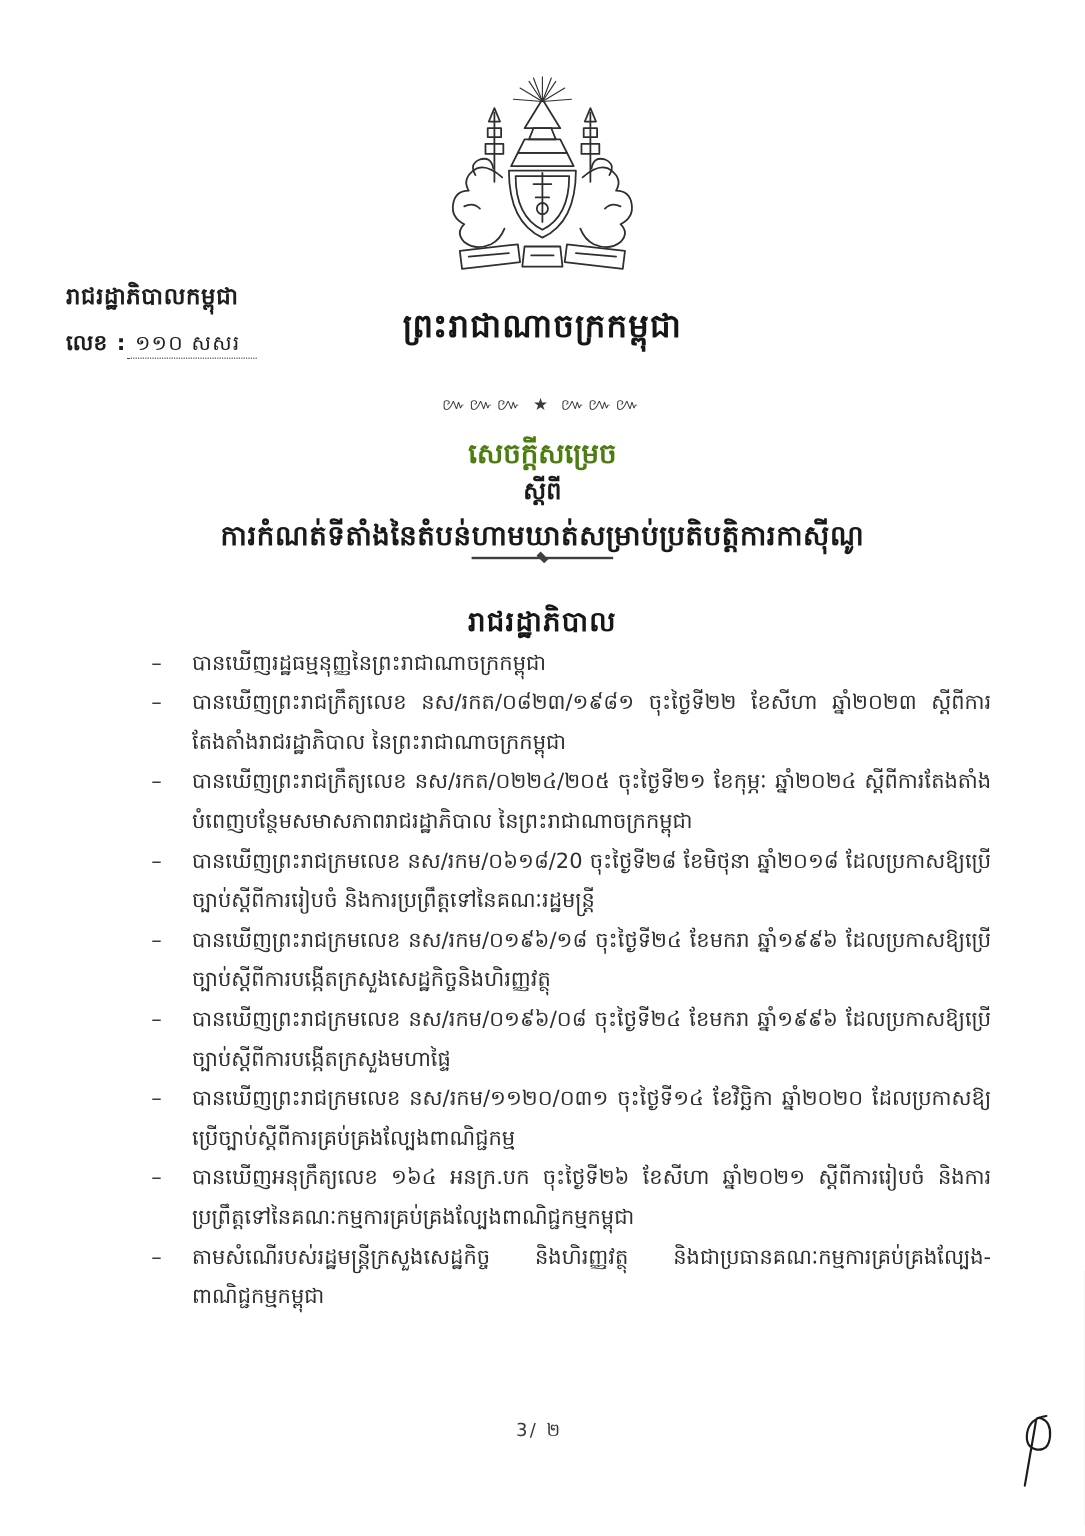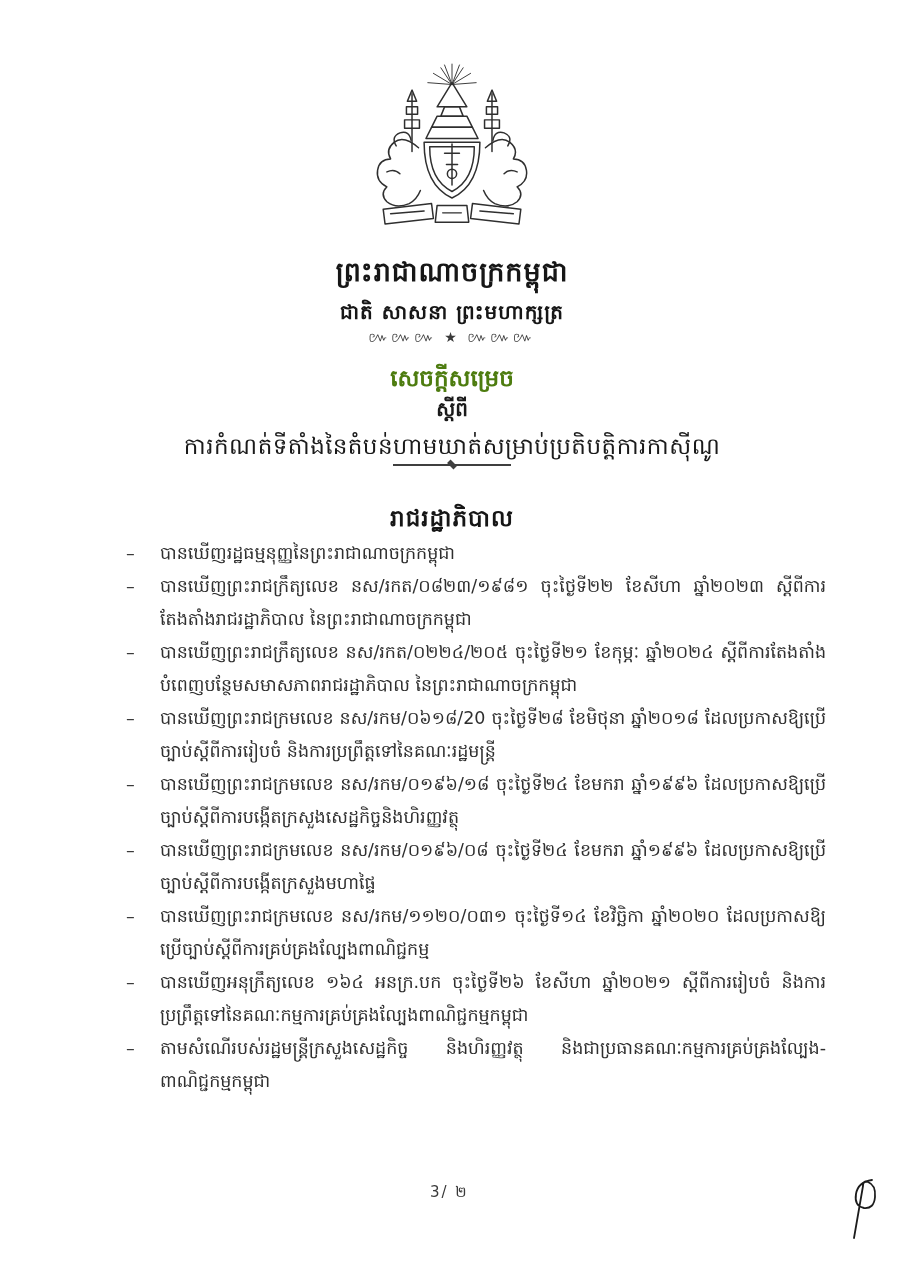--- a/index.html
+++ b/index.html
@@ -25,21 +25,21 @@
   }
   
   .centered{position:absolute;left:0;width:100%;text-align:center;margin-top:12px;}
   .emblem-wrap{top:50px;}
   .kingdom{top:243px;font-size:27px;font-weight:bold;color:#161616;letter-spacing:1px;}
   .motto{top:287px;font-size:20px;font-weight:bold;color:#161616;letter-spacing:1px;}
   .flourish{top:316px;font-size:14px;color:#3a3a3a;letter-spacing:3px;}
   
   .title-type{top:352px;font-size:23px;font-weight:bold;color:#4d7c0f;}
   .title-prep{top:384px;font-size:20px;font-weight:bold;color:#1a1a1a;}
-  .title-subject{top:420px;font-size:23px;font-weight:normal;color:#1a1a1a;letter-spacing:.5px;}
+  .title-subject{top:420px;font-size:23px;font-weight:bold;color:#1a1a1a;letter-spacing:.5px;}
   .divider{
     position:absolute;top:464px;left:50%;transform:translateX(-50%);
     width:118px;height:1.5px;background:#3f3f3f;
   }
   .divider .diamond{
     position:absolute;left:50%;top:-3px;width:9px;height:7px;
     background:#3f3f3f;transform:translateX(-50%) rotate(45deg) scaleY(.7);
   }
   .issuer{top:492px;font-size:23px;font-weight:bold;color:#161616;letter-spacing:1px;}
   
@@ -58,20 +58,26 @@
   }
   .paraph{position:absolute;top:1176px;left:842px;}
   svg .ink{stroke:#2f2f2f;fill:none;stroke-width:1.6;stroke-linecap:round;stroke-linejoin:round;}
   svg .ink-thin{stroke:#2f2f2f;fill:none;stroke-width:1;stroke-linecap:round;}
 </style>
 </head>
 <body>
 
 <div class="page">
 
+  <div class="header-left">
+    <div class="gov-name">រាជរដ្ឋាភិបាលកម្ពុជា</div>
+    <div class="doc-number">
+      <span>លេខ</span><span class="sep">:</span><span class="value">១១០ សសរ</span>
+    </div>
+  </div>
 
   <div class="centered emblem-wrap">
     <svg width="186" height="192" viewBox="0 0 200 206">
 
       <g class="ink-thin">
         <line x1="100" y1="24" x2="100" y2="2"></line>
         <line x1="100" y1="24" x2="88" y2="6"></line>
         <line x1="100" y1="24" x2="112" y2="6"></line>
         <line x1="100" y1="24" x2="80" y2="12"></line>
         <line x1="100" y1="24" x2="120" y2="12"></line>
@@ -122,21 +128,20 @@
         <polygon points="84,154 116,154 118,172 82,172"></polygon>
         <polygon points="122,152 174,158 172,174 120,168"></polygon>
         <line x1="34" y1="163" x2="70" y2="160"></line>
         <line x1="90" y1="162" x2="110" y2="162"></line>
         <line x1="130" y1="160" x2="166" y2="163"></line>
       </g>
     </svg>
   </div>
 
   <div class="centered kingdom">ព្រះរាជាណាចក្រកម្ពុជា</div>
-  <div class="centered motto">ជាតិ សាសនា ព្រះមហាក្សត្រ</div>
   <div class="centered flourish">៚៚៚ ★ ៚៚៚</div>
 
   <div class="centered title-type">សេចក្ដីសម្រេច</div>
   <div class="centered title-prep">ស្ដីពី</div>
   <div class="centered title-subject">ការកំណត់ទីតាំងនៃតំបន់ហាមឃាត់សម្រាប់ប្រតិបត្តិការកាស៊ីណូ</div>
 
   <div class="divider">
     <span class="diamond"></span>
   </div>
 

